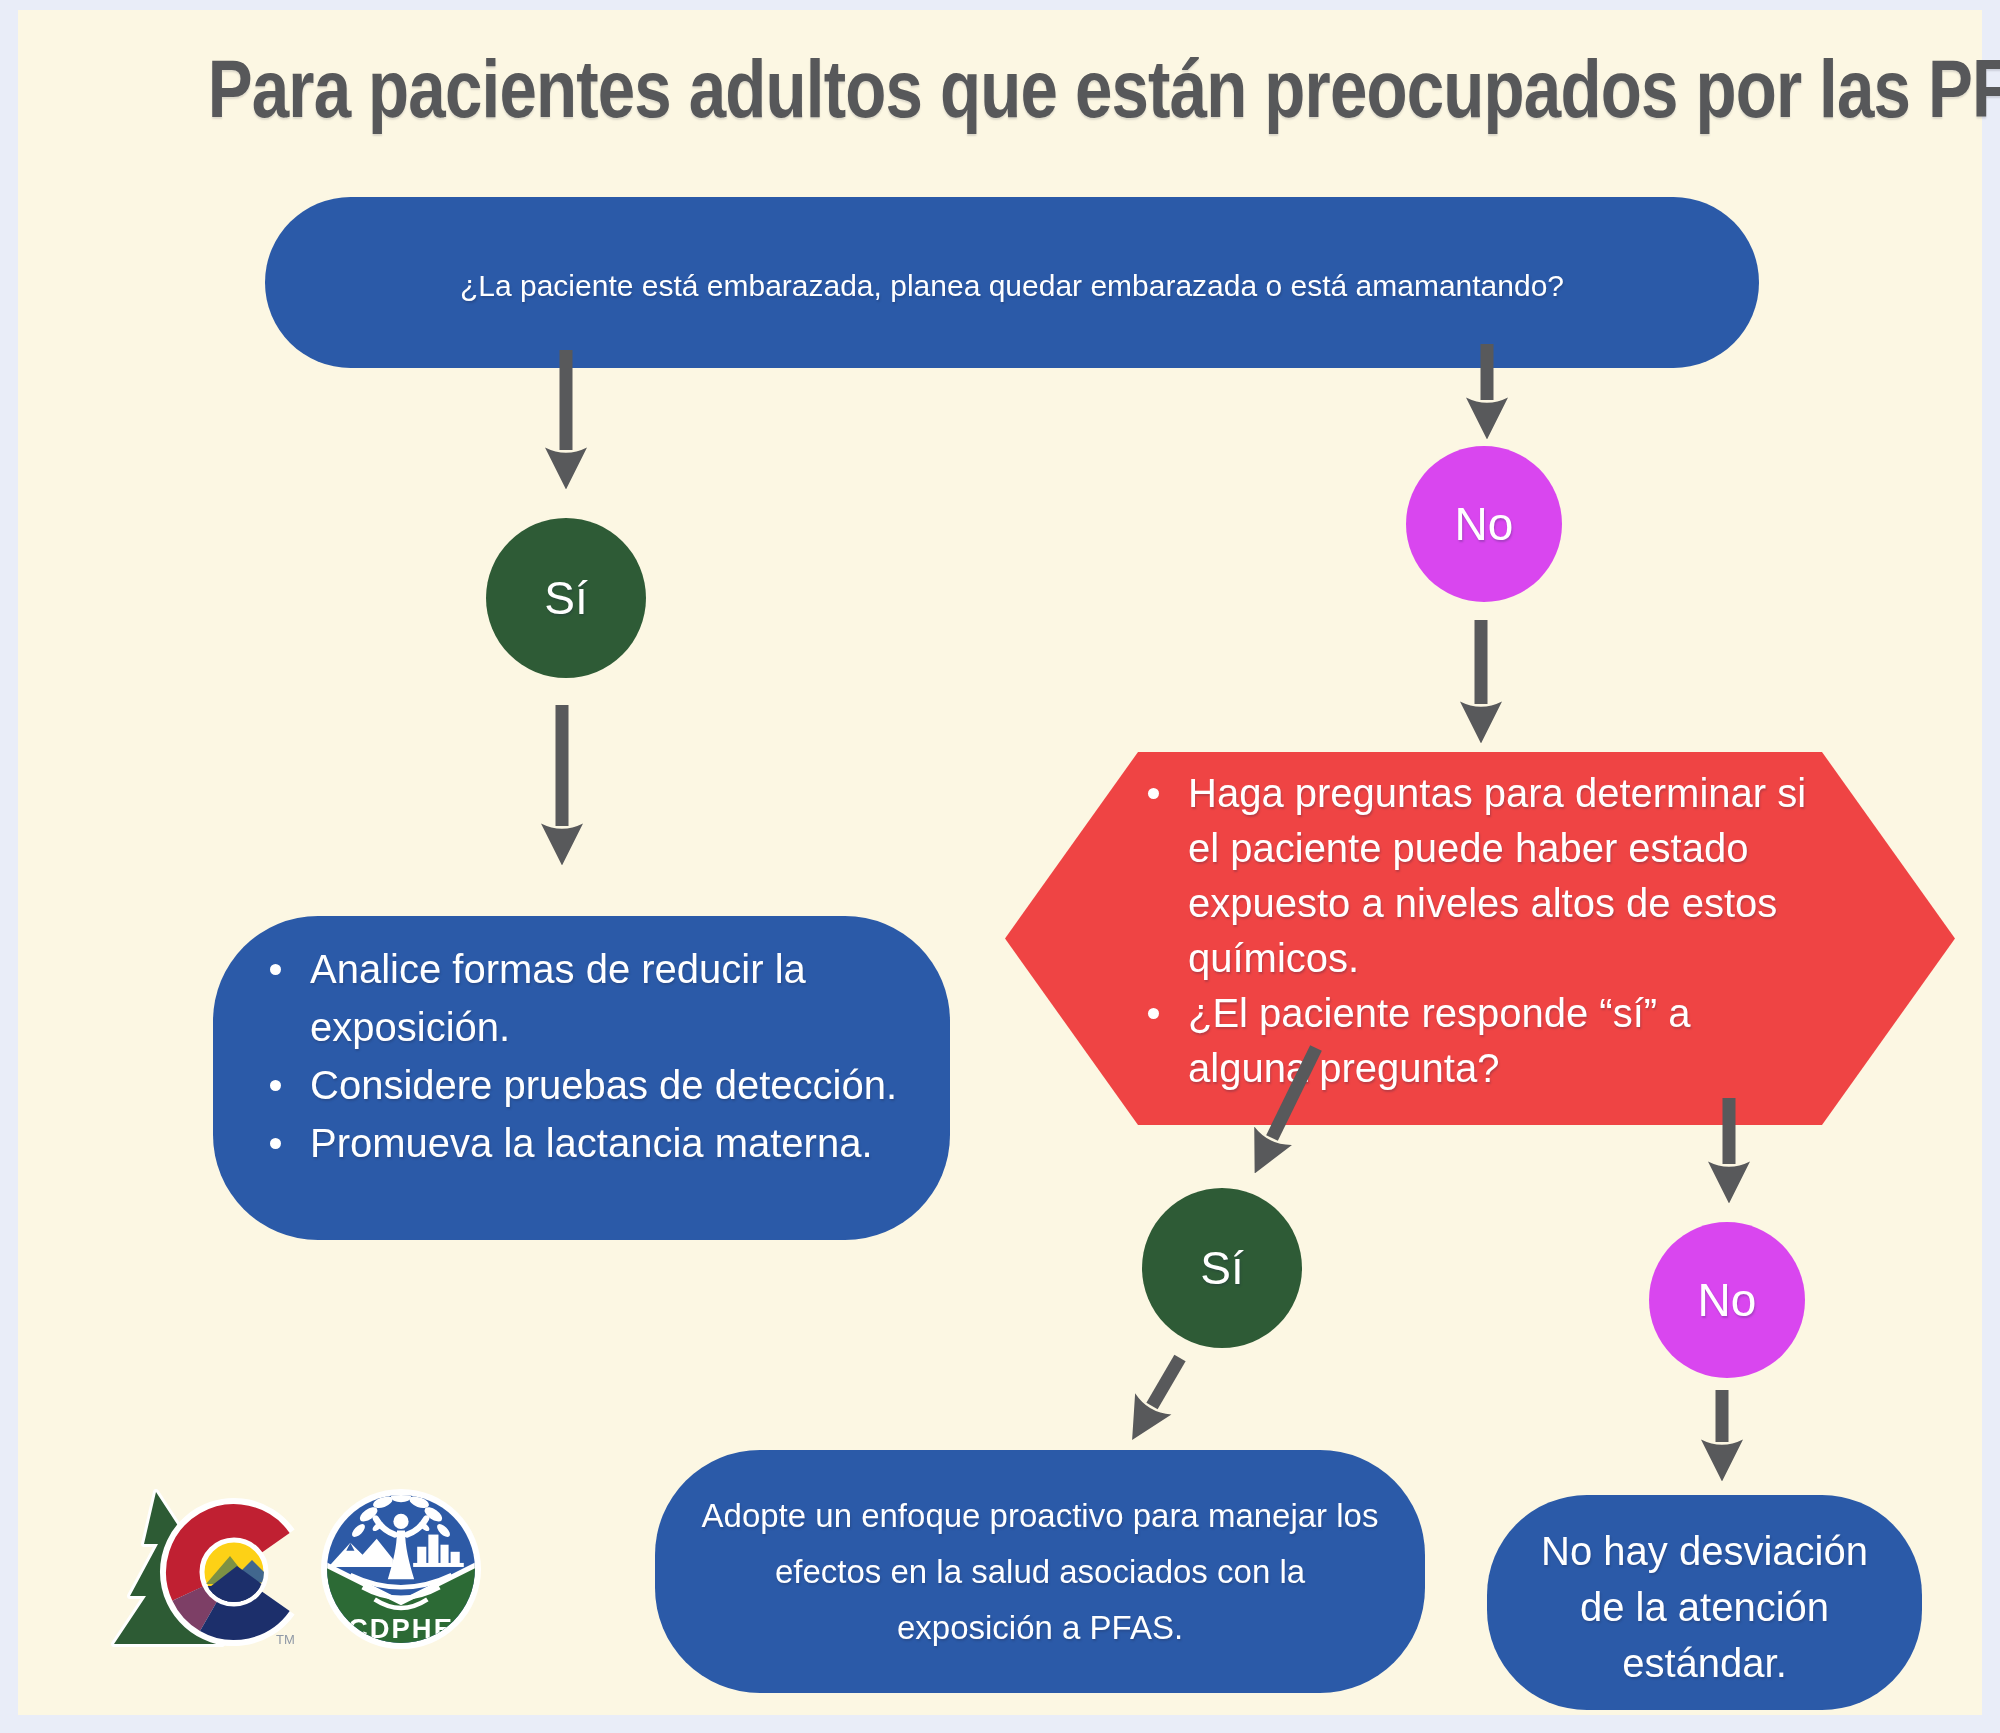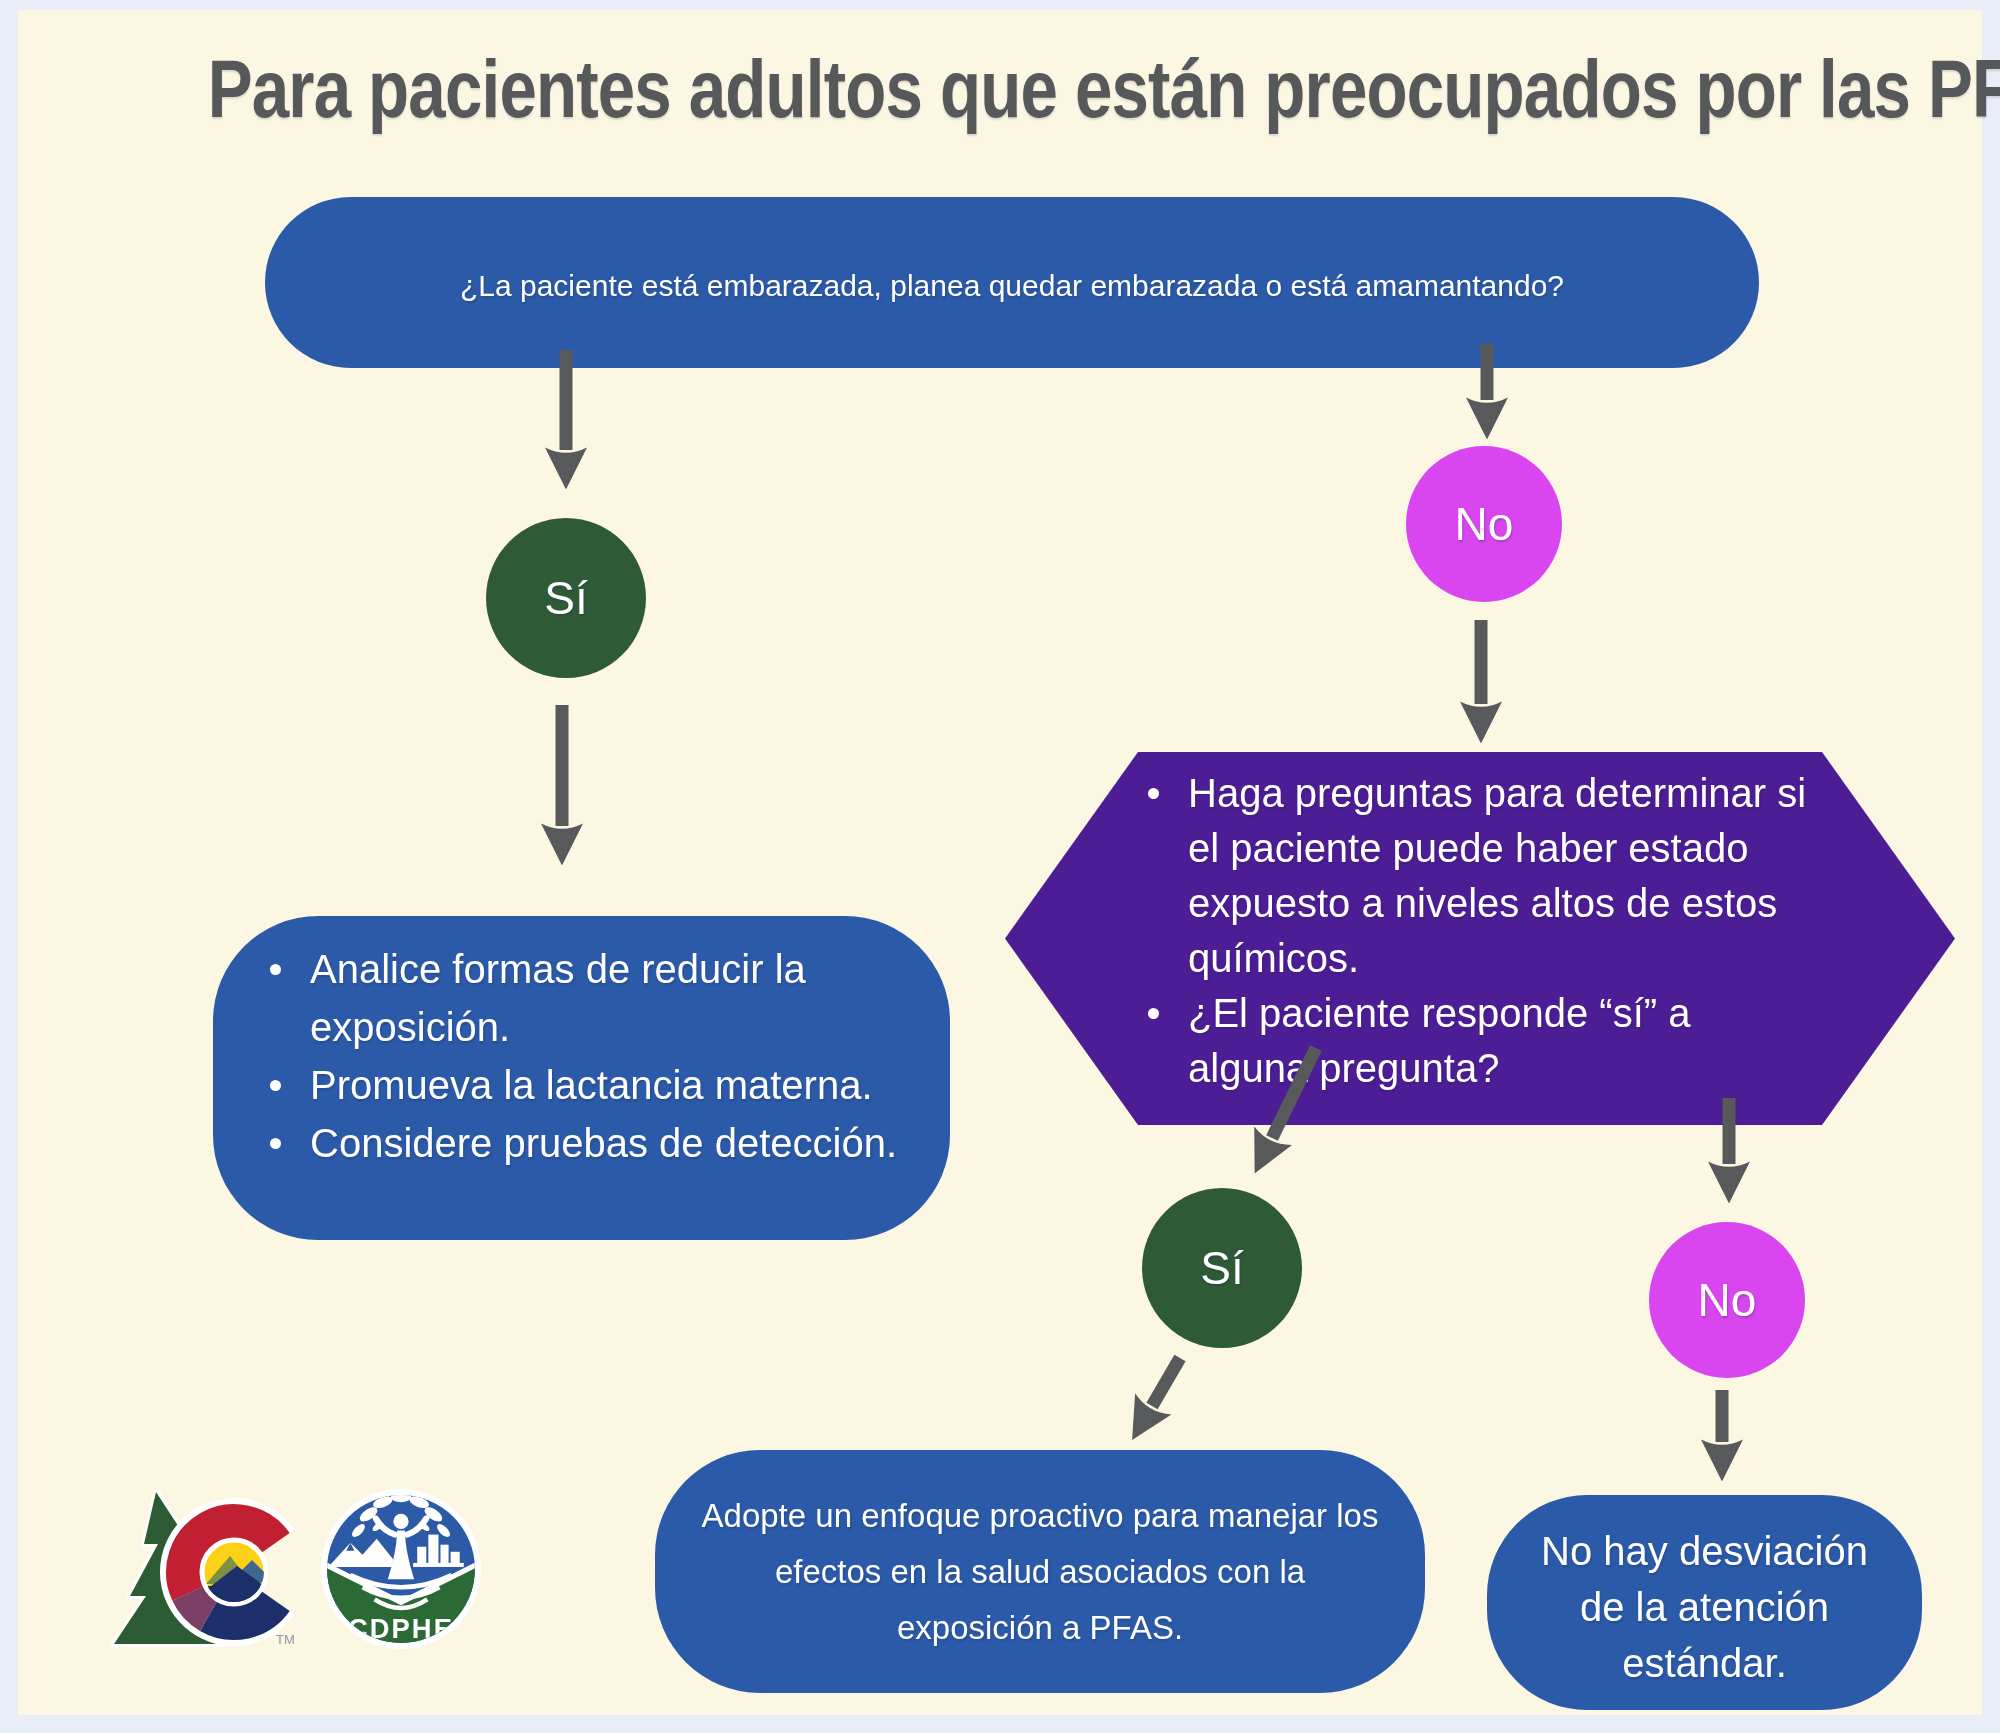--- a/index.html
+++ b/index.html
@@ -58,21 +58,21 @@
   .mid-box   { left:655px;  top:1450px; width:770px; height:243px; border-radius:105px;
                display:flex; align-items:center; justify-content:center; text-align:center; }
   .mid-box p { margin:0; padding:0 45px; font-size:33px; line-height:56px; }
   .right-box { left:1487px; top:1495px; width:435px; height:215px; border-radius:100px;
                display:flex; align-items:center; justify-content:center; text-align:center; }
   .right-box p { margin:12px; padding:8px 42px 0; font-size:40px; line-height:56px; }
 
   
   .hexagon {
     left:1005px; top:752px; width:950px; height:373px;
-    background:#4c1d95;
+    background:#ef4444;
     clip-path:polygon(0% 50%, 14% 0%, 86% 0%, 100% 50%, 86% 100%, 14% 100%);
   }
   .hexagon ul { padding:14px 143px 0 127px; }
   .hexagon li { line-height:55px; }
   .hexagon li::before { top:22px; }
 
   
   ul.bullets { list-style:none; margin:0; font-size:40px; }
   ul.bullets li { position:relative; padding-left:56px; }
   ul.bullets li::before {
@@ -103,22 +103,22 @@
   <div class="abs node pill">
     <p>¿La paciente está embarazada, planea quedar embarazada o está amamantando?</p>
   </div>
 
   <div class="abs node circle green c1">Sí</div>
   <div class="abs node circle red c2">No</div>
 
   <div class="abs node bluebox left-box">
     <ul class="bullets">
         <li>Analice formas de reducir la exposición.</li>
+        <li>Considere pruebas de detección.</li>
         <li>Promueva la lactancia materna.</li>
-        <li>Considere pruebas de detección.</li>
       </ul>
   </div>
 
   <div class="abs node hexagon">
     <ul class="bullets">
         <li>Haga preguntas para determinar si el paciente puede haber estado expuesto a niveles altos de estos químicos.</li>
         <li>¿El paciente responde “sí” a alguna pregunta?</li>
       </ul>
   </div>
 

